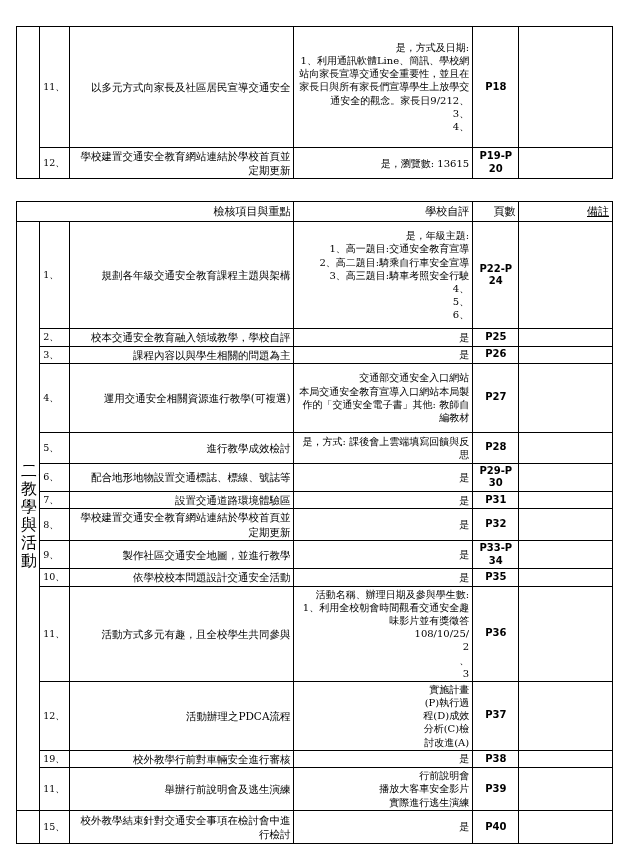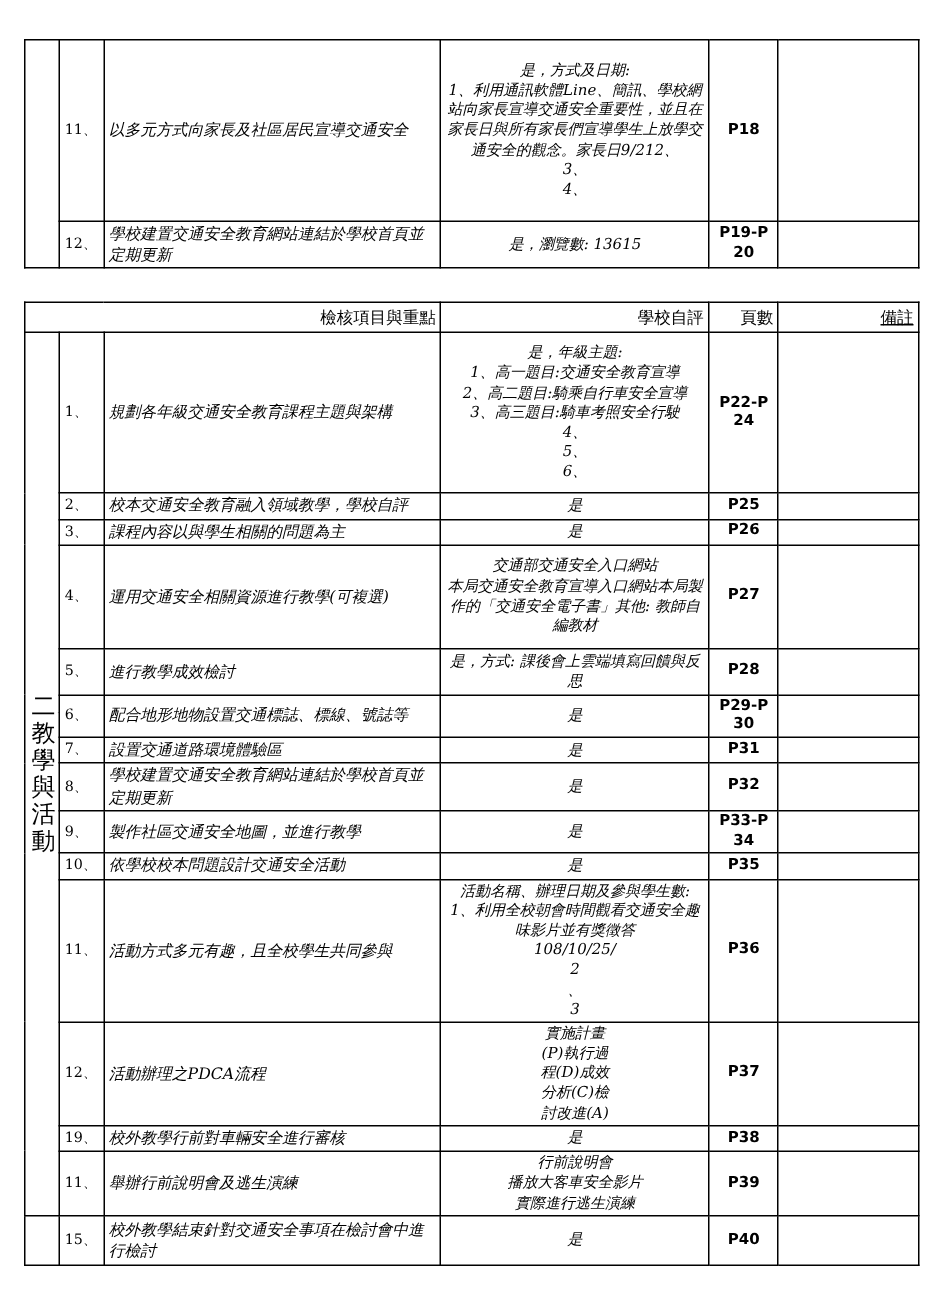--- a/index.html
+++ b/index.html
@@ -54,33 +54,31 @@
   .c-note  { width: 89px; }
 
   .idx {
     text-align: left;
     font-size: 9.5px;
     vertical-align: middle;
     padding-left: 2px;
     margin-top: 40px;
   }
   .item {
-    text-align: left;
+    text-align: right;
     vertical-align: middle;
     line-height: 1.35;
-    font-style: italic;
   }
   .self {
-    text-align: center;
+    text-align: right;
     vertical-align: top;
     font-size: 10px;
     line-height: 1.32;
     padding-top: 2px;
     white-space: pre-line;
-    font-style: italic;
   }
   .self-mid {
     vertical-align: middle;
   }
   .pagecol {
     text-align: center;
     vertical-align: middle;
     font-family: "DejaVu Sans", "Liberation Sans", sans-serif;
     font-size: 10px;
     font-weight: bold;

